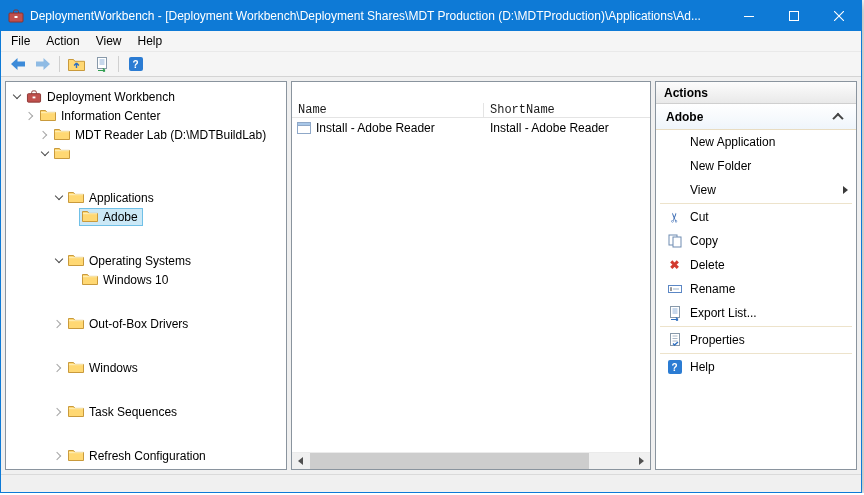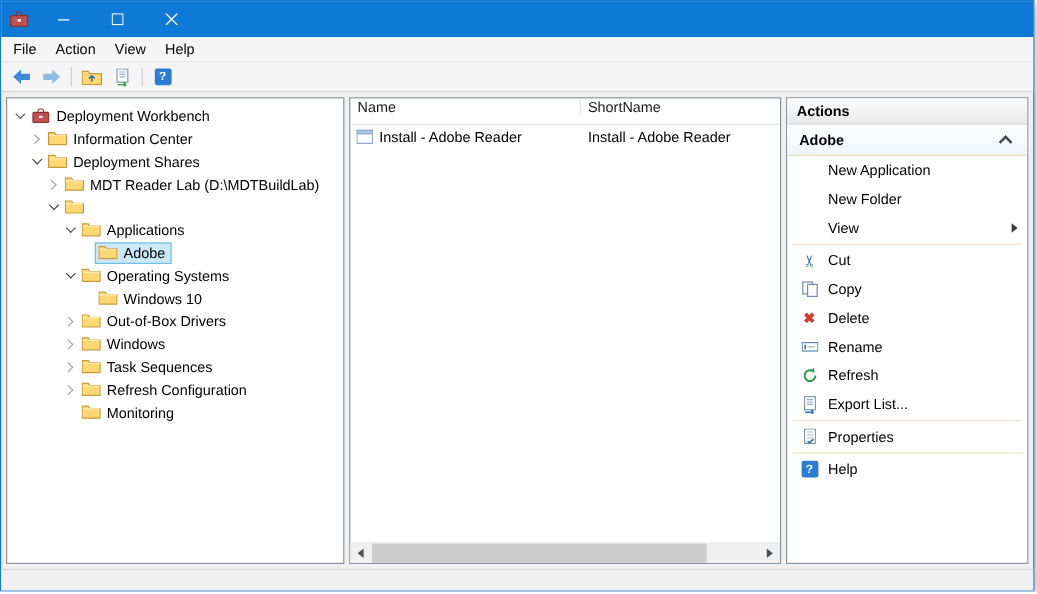--- a/index.html
+++ b/index.html
@@ -28,34 +28,34 @@
   .tsep{ width:1px; height:16px; background:#D0D0D0; margin:0 3px; }
 
   
   .main{ flex:1; min-height:0; display:flex; gap:4px; padding:4px; }
   .pane{ background:#fff; border:1px solid #8A949E; }
 
   
   .tree-pane{ width:282px; flex:none; padding-top:5px; overflow:hidden; font-size:12px; }
   .trow{ height:19px; display:flex; align-items:center; white-space:nowrap; }
   .l0{ padding-left:4px; } .l1{ padding-left:18px; } .l2{ padding-left:32px; }
-  .l3{ padding-left:46px; } .l4{ padding-left:60px; }
+  .l3{ padding-left:46px;margin-top:25px; } .l4{ padding-left:60px; }
   .tw{ width:13px; height:19px; flex:none; display:inline-flex; align-items:center; justify-content:center; }
   .tw.col::before{ content:""; width:5px; height:5px; border-right:1px solid #A6A6A6; border-top:1px solid #A6A6A6;
                    transform:rotate(45deg); margin-left:-3px; }
   .tw.exp::before{ content:""; width:5px; height:5px; border-right:1px solid #4A4A4A; border-top:1px solid #4A4A4A;
                    transform:rotate(135deg); margin-top:-3px; }
   .node{ display:inline-flex; align-items:center; padding:1px 4px 1px 2px; border:1px solid transparent; }
   .node.selected{ background:#CBE8F6; border:1px solid #70C0E7; }
   .node .ic{ margin-right:5px; flex:none; }
   .tlabel{ color:#000; }
 
   
   .list-pane{ flex:1; min-width:0; display:flex; flex-direction:column; font-size:12px; }
-  .list-header{ height:22px; flex:none; display:flex; border-bottom:1px solid #E4E4E4; align-items:flex-start; }
+  .list-header{ height:36px; flex:none; display:flex; border-bottom:1px solid #E4E4E4; align-items:flex-end;font-family:Liberation Mono, monospace; }
   .lh-cell{ display:flex; align-items:center; padding-left:6px; color:#1A1A1A; border-right:1px solid #E4E4E4; }
   .lh-cell.name{ width:192px; flex:none; }
   .lh-cell.short{ flex:1; border-right:none; }
   .list-body{ flex:1; overflow:hidden; }
   .list-row{ height:20px; display:flex; align-items:center; }
   .lr-cell.name{ width:192px; flex:none; display:flex; align-items:center; gap:5px; padding-left:5px; }
   .lr-cell.short{ flex:1; padding-left:6px; }
 
   
   .hscroll{ height:17px; flex:none; background:#F0F0F0; display:flex; border-top:1px solid #EBEBEB; }
@@ -112,20 +112,21 @@
 </svg>
 
 <div class="window">
 
   <div class="titlebar">
     <span class="appico">
       <svg width="16" height="16">
           <use href="#i-workbench"></use>
         </svg>
     </span>
+    <span class="title-text">DeploymentWorkbench - [Deployment Workbench\Deployment Shares\MDT Production (D:\MDTProduction)\Applications\Ad...</span>
     <div class="winbtns">
       <div class="winbtn">
         <svg width="10" height="10">
             <line x1="0" y1="5.5" x2="10" y2="5.5" stroke="#fff" stroke-width="1"></line>
           </svg>
       </div>
       <div class="winbtn">
         <svg width="10" height="10">
             <rect x=".5" y=".5" width="9" height="9" fill="none" stroke="#fff"></rect>
           </svg>
@@ -191,29 +192,20 @@
           <span class="tlabel">Deployment Workbench</span>
           </span>
       </div>
       <div class="trow l1">
         <span class="tw col"></span>
         <span class="node">
             <svg class="ic" width="16" height="13">
               <use href="#i-folder"></use>
             </svg>
           <span class="tlabel">Information Center</span>
-          </span>
-      </div>
-      <div class="trow l1">
-        <span class="tw exp"></span>
-        <span class="node">
-            <svg class="ic" width="16" height="13">
-              <use href="#i-folder"></use>
-            </svg>
-          <span class="tlabel">Deployment Shares</span>
           </span>
       </div>
       <div class="trow l2">
         <span class="tw col"></span>
         <span class="node">
             <svg class="ic" width="16" height="13">
               <use href="#i-folder"></use>
             </svg>
           <span class="tlabel">MDT Reader Lab (D:\MDTBuildLab)</span>
           </span>
@@ -389,29 +381,20 @@
           <svg width="14" height="14" viewBox="0 0 14 14">
             <rect x=".5" y="3.5" width="13" height="7" fill="#fff" stroke="#5B87C5"></rect>
             <line x1="3" y1="5.2" x2="3" y2="9" stroke="#333"></line>
             <line x1="5" y1="7" x2="11" y2="7" stroke="#9DB4CC"></line>
           </svg>
         </span>
         <span>Rename</span>
       </div>
       <div class="a-item">
         <span class="a-ico">
-          <svg width="14" height="14" viewBox="0 0 14 14">
-            <path d="M11.5 7a4.5 4.5 0 1 1-1.4-3.2" fill="none" stroke="#2E9E4F" stroke-width="1.7"></path>
-            <polygon points="10.2,0.4 10.8,4.4 6.9,3.1" fill="#2E9E4F"></polygon>
-          </svg>
-        </span>
-        <span>Refresh</span>
-      </div>
-      <div class="a-item">
-        <span class="a-ico">
           <svg width="14" height="15" viewBox="0 0 14 15">
             <rect x="2.5" y=".5" width="9" height="11" fill="#fff" stroke="#8899AA"></rect>
             <line x1="4.5" y1="3" x2="9.5" y2="3" stroke="#8FB0D8"></line>
             <line x1="4.5" y1="5" x2="9.5" y2="5" stroke="#8FB0D8"></line>
             <line x1="4.5" y1="7" x2="9.5" y2="7" stroke="#8FB0D8"></line>
             <path d="M3 13.5h7 M10 13.5l-2.2-2.2 M10 13.5l-2.2 2.2" stroke="#2F6FBF" fill="none" stroke-width="1.2"></path>
           </svg>
         </span>
         <span>Export List...</span>
       </div>

